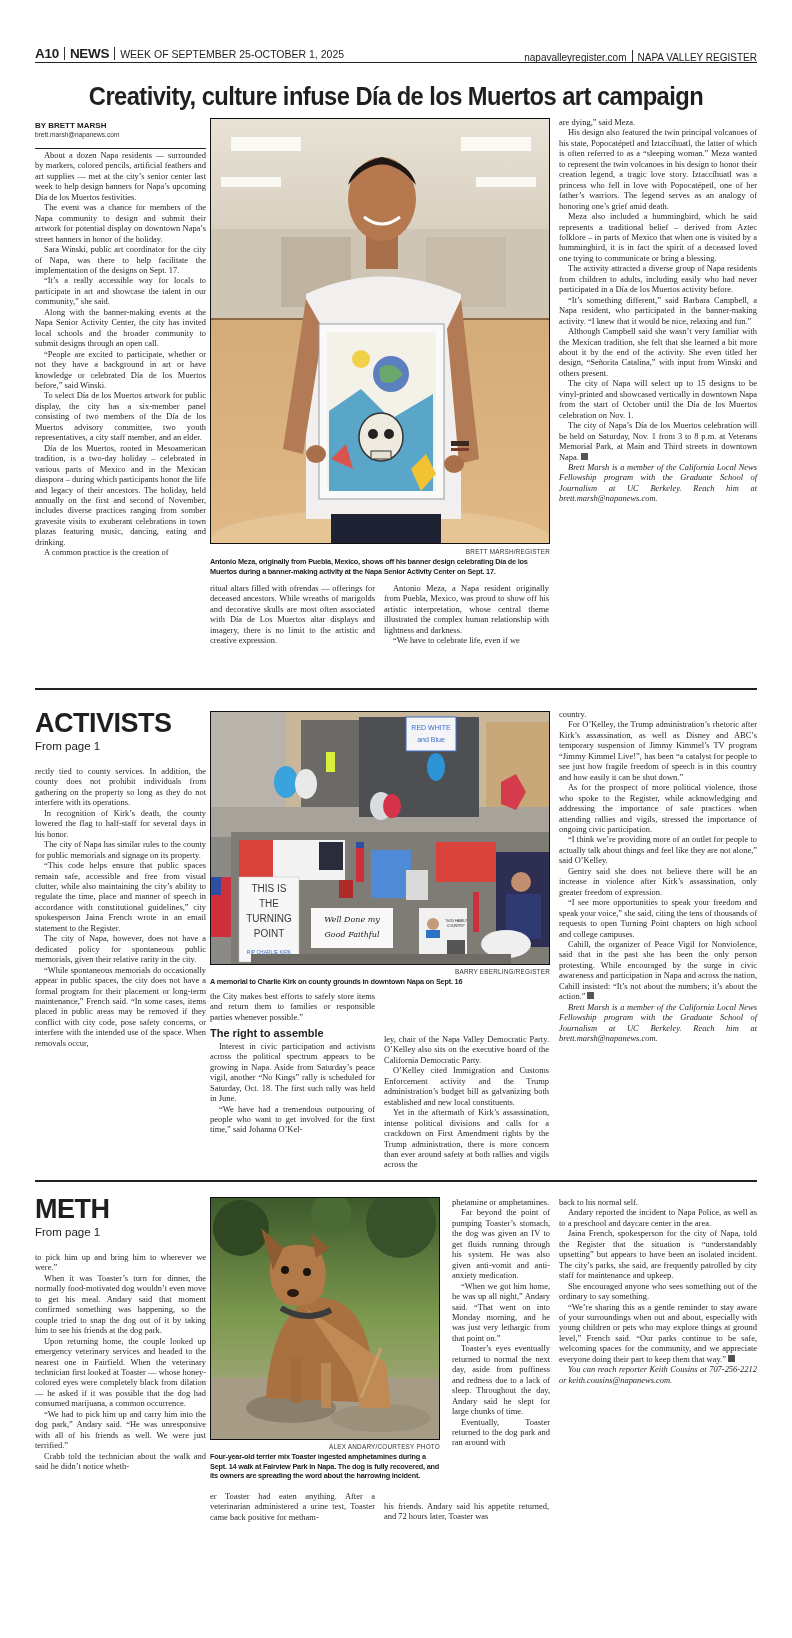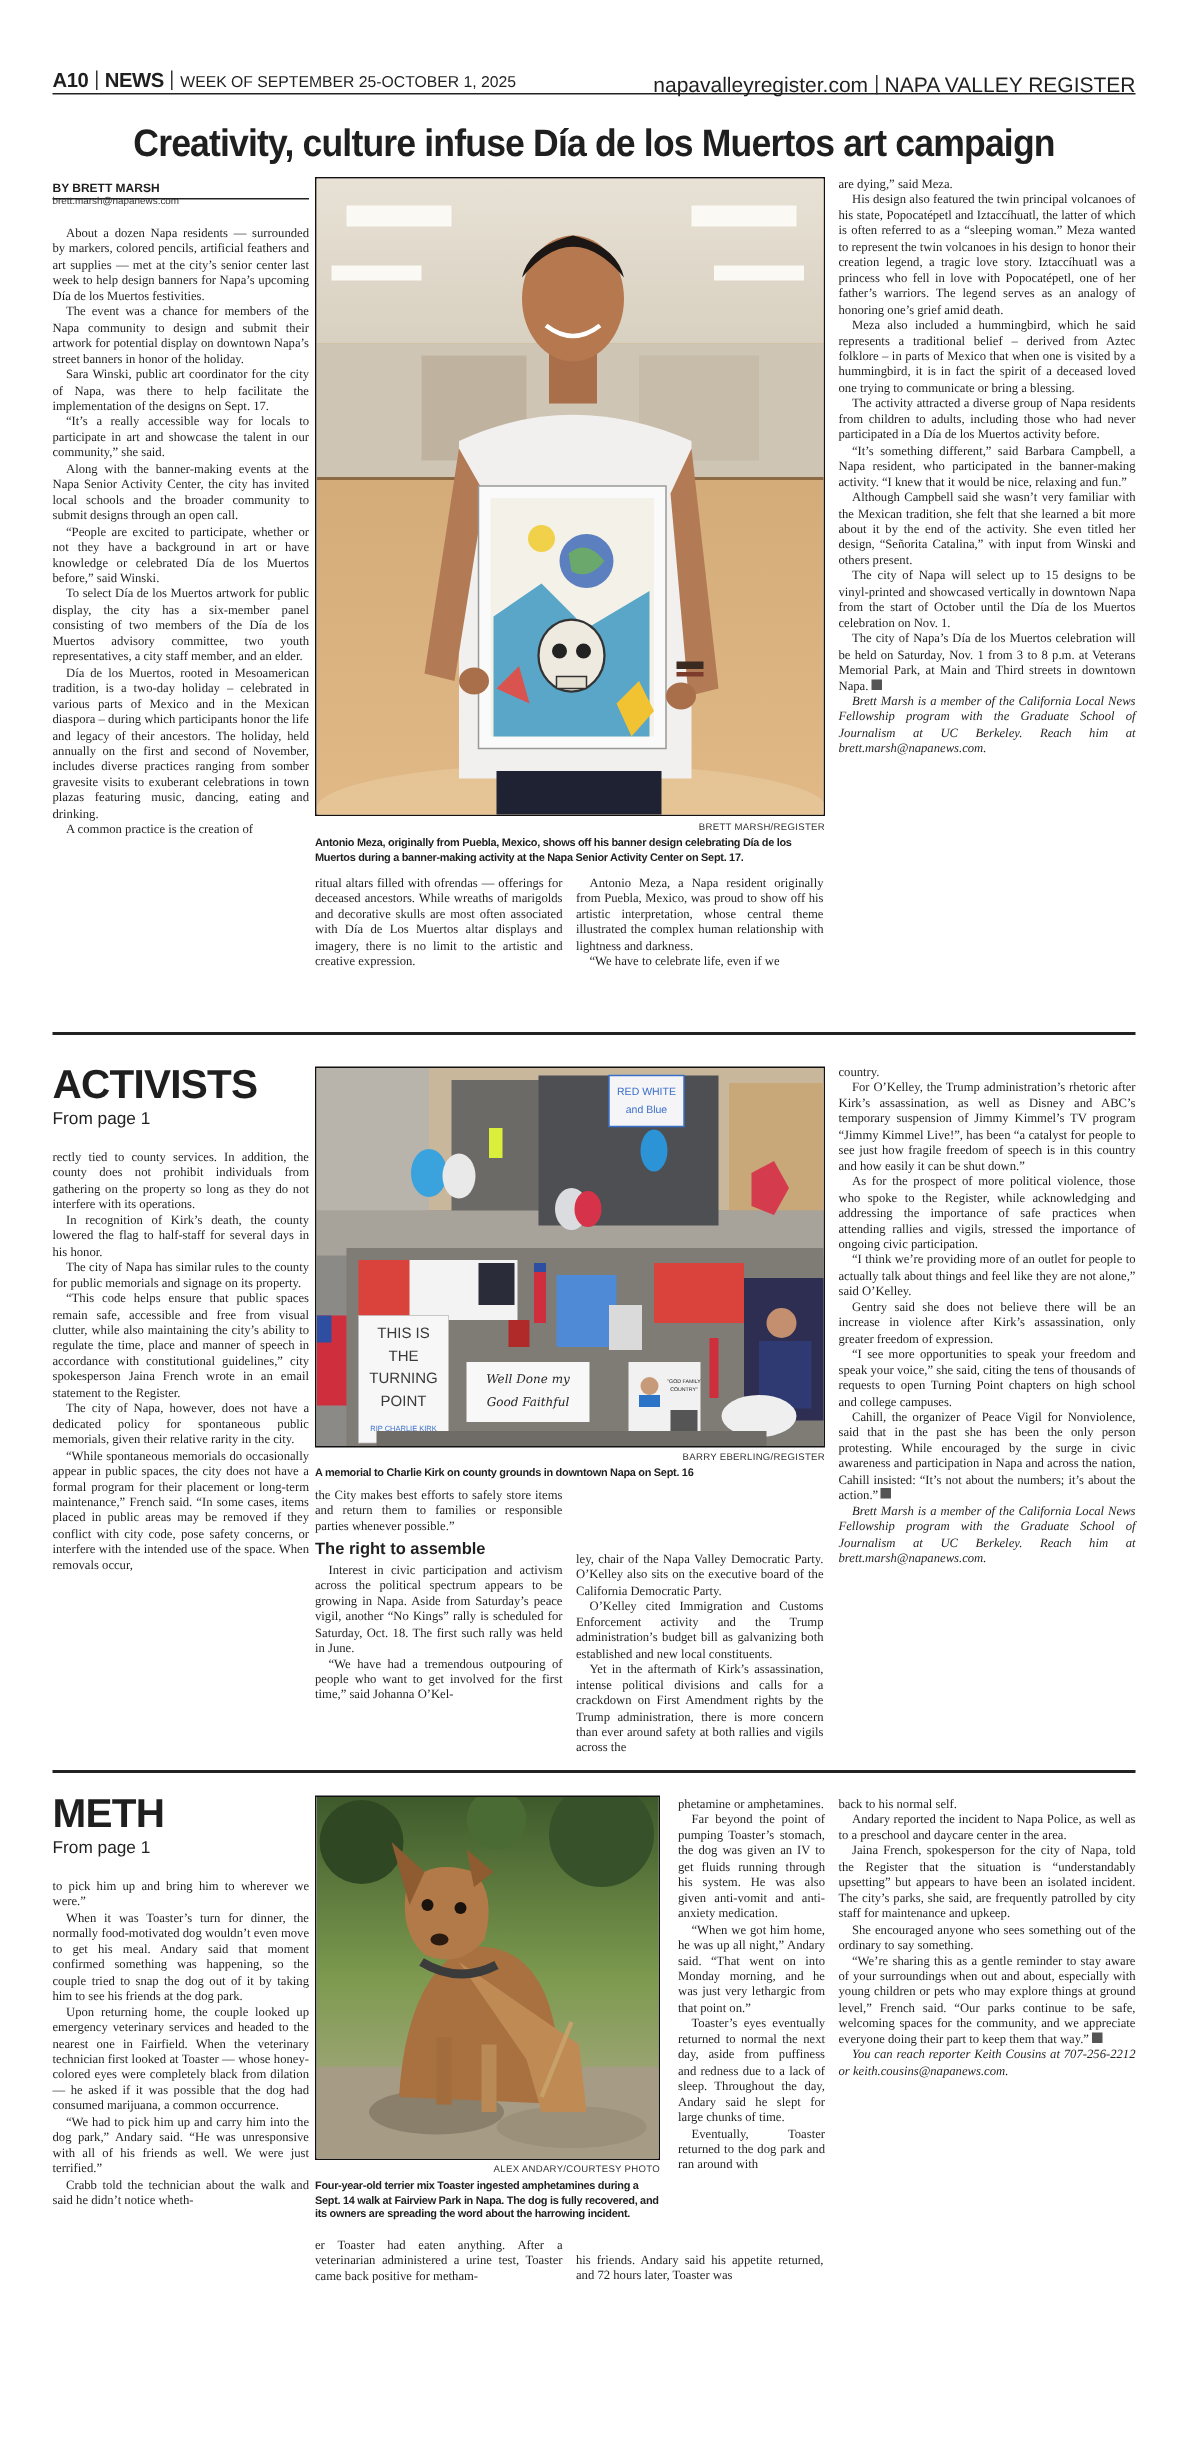--- a/index.html
+++ b/index.html
@@ -8,26 +8,26 @@
 
   .abs { position: absolute; }
 
   
   .masthead { left: 35px; top: 45px; width: 722px; height: 18px; border-bottom: 1.5px solid #222; font-family: "Liberation Sans", sans-serif; }
   .mh-left { position: absolute; left: 0; top: 0; display: flex; align-items: baseline; gap: 5px; white-space: nowrap; }
   .mh-page { font-weight: bold; font-size: 13.5px; letter-spacing: -0.3px; }
   .mh-sec { font-weight: bold; font-size: 13.5px; letter-spacing: -0.3px; }
   .mh-sep { display: inline-block; width: 1px; height: 13px; background: #333; transform: translateY(2px); }
   .mh-week { font-size: 10.5px; text-align: center; }
-  .mh-right { position: absolute; right: 0; top: 3px; display: flex; align-items: baseline; gap: 5px; font-size: 14px; white-space: nowrap; }
+  .mh-right { position: absolute; right: 0; top: 3px; display: flex; align-items: baseline; gap: 5px; font-size: 10px; white-space: nowrap; }
 
   
   .headline { left: 35px; top: 82px; width: 722px; text-align: center; font-family: "Liberation Sans", sans-serif; font-weight: bold; font-size: 25.5px; letter-spacing: -0.6px; color: #1f1f1f; transform: scaleX(0.93); }
 
-  .byline { left: 35px; top: 121px; width: 171px; font-family: "Liberation Sans", sans-serif; font-weight: bold; font-size: 8px; padding-bottom: 2px; border-bottom: 1px solid #222; }
+  .byline { left: 35px; top: 121px; width: 171px; font-family: "Liberation Sans", sans-serif; font-weight: bold; font-size: 8px; padding-bottom: 18px; border-bottom: 1px solid #222; }
   .byemail { left: 35px; top: 131px; width: 171px; font-family: "Liberation Sans", sans-serif; font-size: 6.6px; color: #333; }
 
   
   .col { font-size: 8.45px; line-height: 10.45px; text-align: justify; hyphens: manual; color: #1f1f1f; }
   .col p { text-indent: 9px; }
   .col p.noindent { text-indent: 0; }
   .col p.ital { font-style: italic; }
   .endmark { display: inline-block; width: 7px; height: 7px; background: #555; margin-left: 2px; }
 
   
@@ -136,21 +136,21 @@
 </div>
 <div class="abs col" style="left:384px; top:583px; width:165px;">
   <p>Antonio Meza, a Napa resident originally from Puebla, Mexico, was proud to show off his artistic interpretation, whose central theme illustrated the complex human relationship with lightness and darkness.</p>
   <p>“We have to celebrate life, even if we</p>
 </div>
 
 <div class="abs col" style="left:559px; top:117px; width:198px;">
   <p class="noindent">are dying,” said Meza.</p>
   <p>His design also featured the twin principal volcanoes of his state, Popocatépetl and Iztaccíhuatl, the latter of which is often referred to as a “sleeping woman.” Meza wanted to represent the twin volcanoes in his design to honor their creation legend, a tragic love story. Iztaccíhuatl was a princess who fell in love with Popocatépetl, one of her father’s warriors. The legend serves as an analogy of honoring one’s grief amid death.</p>
   <p>Meza also included a hummingbird, which he said represents a traditional belief – derived from Aztec folklore – in parts of Mexico that when one is visited by a hummingbird, it is in fact the spirit of a deceased loved one trying to communicate or bring a blessing.</p>
-  <p>The activity attracted a diverse group of Napa residents from children to adults, including those who had never participated in a Día de los Muertos activity before.</p>
+  <p>The activity attracted a diverse group of Napa residents from children to adults, including easily who had never participated in a Día de los Muertos activity before.</p>
   <p>“It’s something different,” said Barbara Campbell, a Napa resident, who participated in the banner-making activity. “I knew that it would be nice, relaxing and fun.”</p>
   <p>Although Campbell said she wasn’t very familiar with the Mexican tradition, she felt that she learned a bit more about it by the end of the activity. She even titled her design, “Señorita Catalina,” with input from Winski and others present.</p>
   <p>The city of Napa will select up to 15 designs to be vinyl-printed and showcased vertically in downtown Napa from the start of October until the Día de los Muertos celebration on Nov. 1.</p>
   <p><span>The city of Napa’s Día de los Muertos celebration will be held on Saturday, Nov. 1 from 3 to 8 p.m. at Veterans Memorial Park, at Main and Third streets in downtown Napa.</span><span class="endmark"></span></p>
   <p class="ital">Brett Marsh is a member of the California Local News Fellowship program with the Graduate School of Journalism at UC Berkeley. Reach him at brett.marsh@napanews.com.</p>
 </div>
 
 <div class="abs rule" style="left:35px; top:688px; width:722px;"></div>
 
 <div class="abs jump-head" style="left:35px; top:708px;">ACTIVISTS</div>

